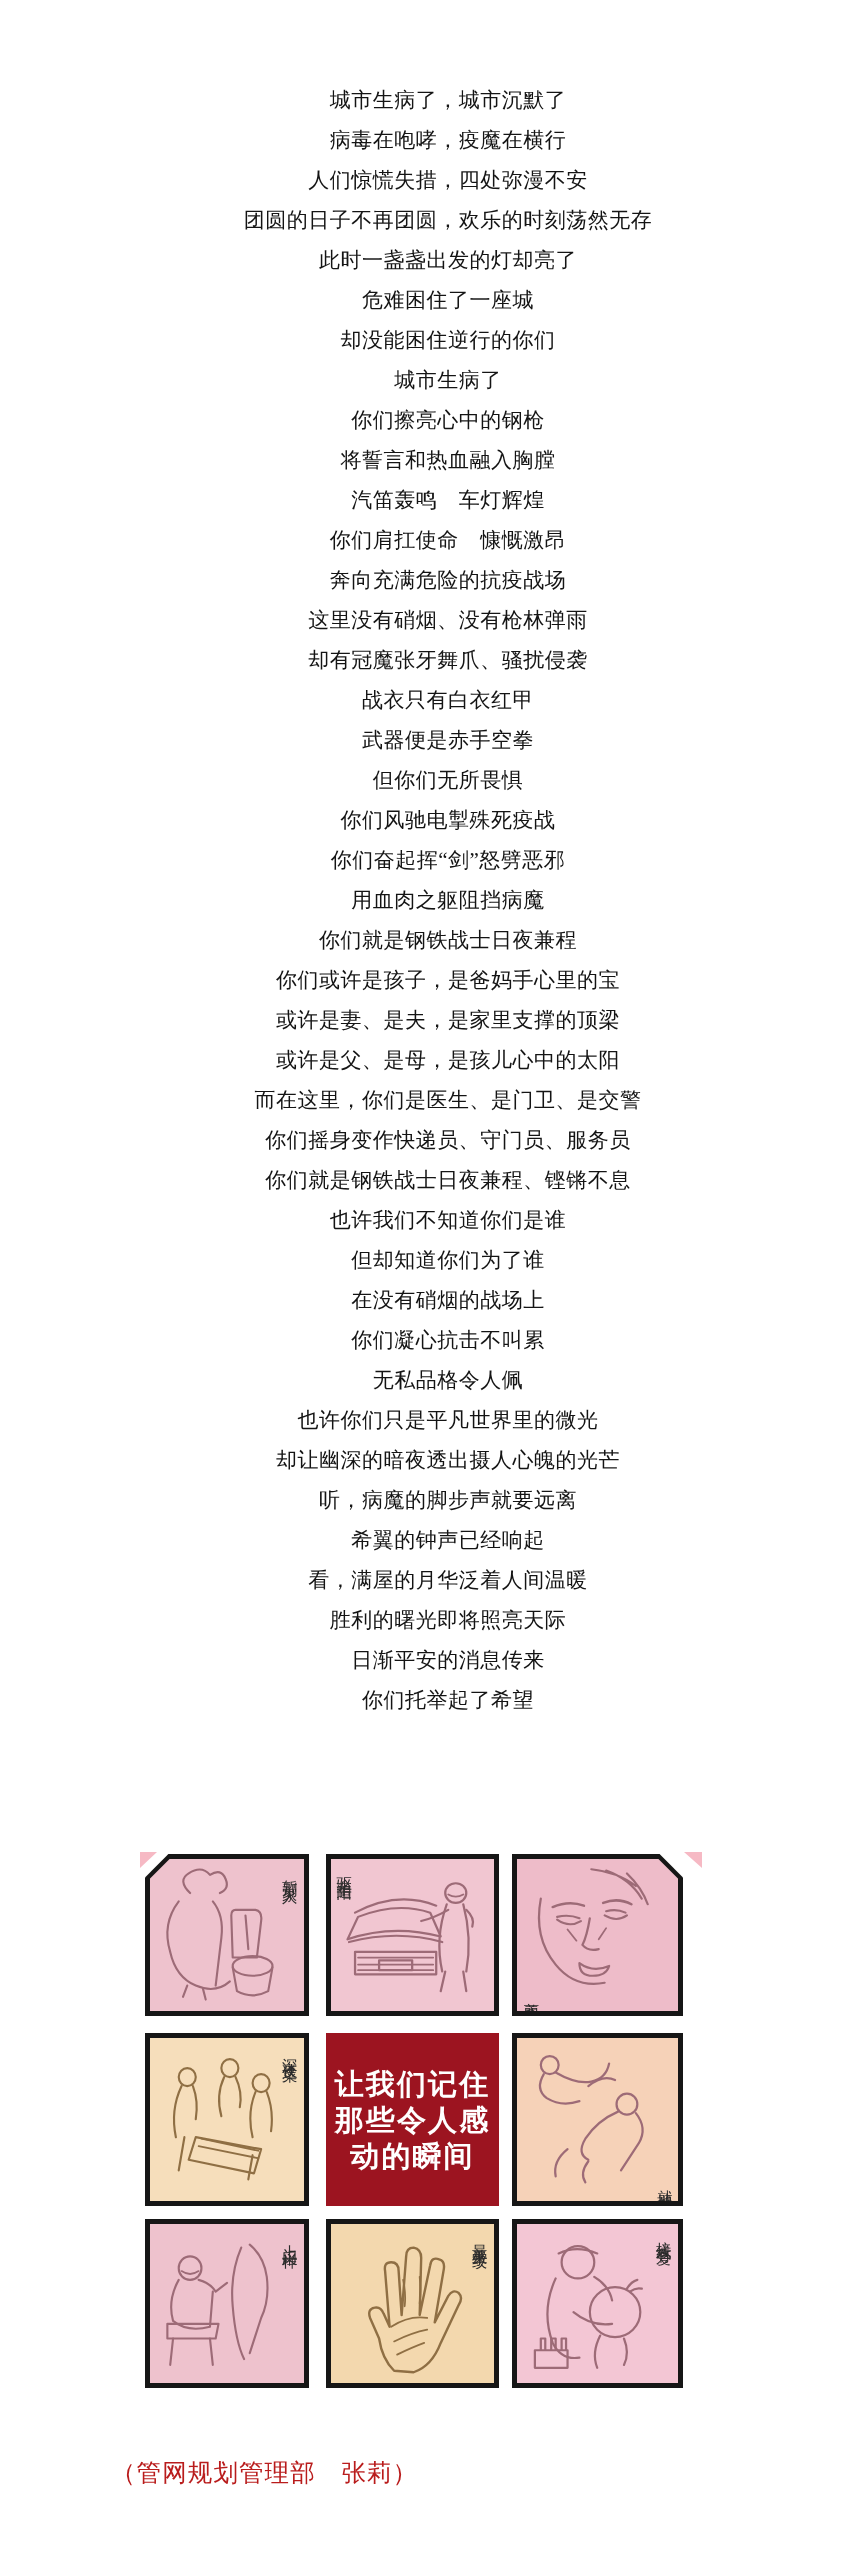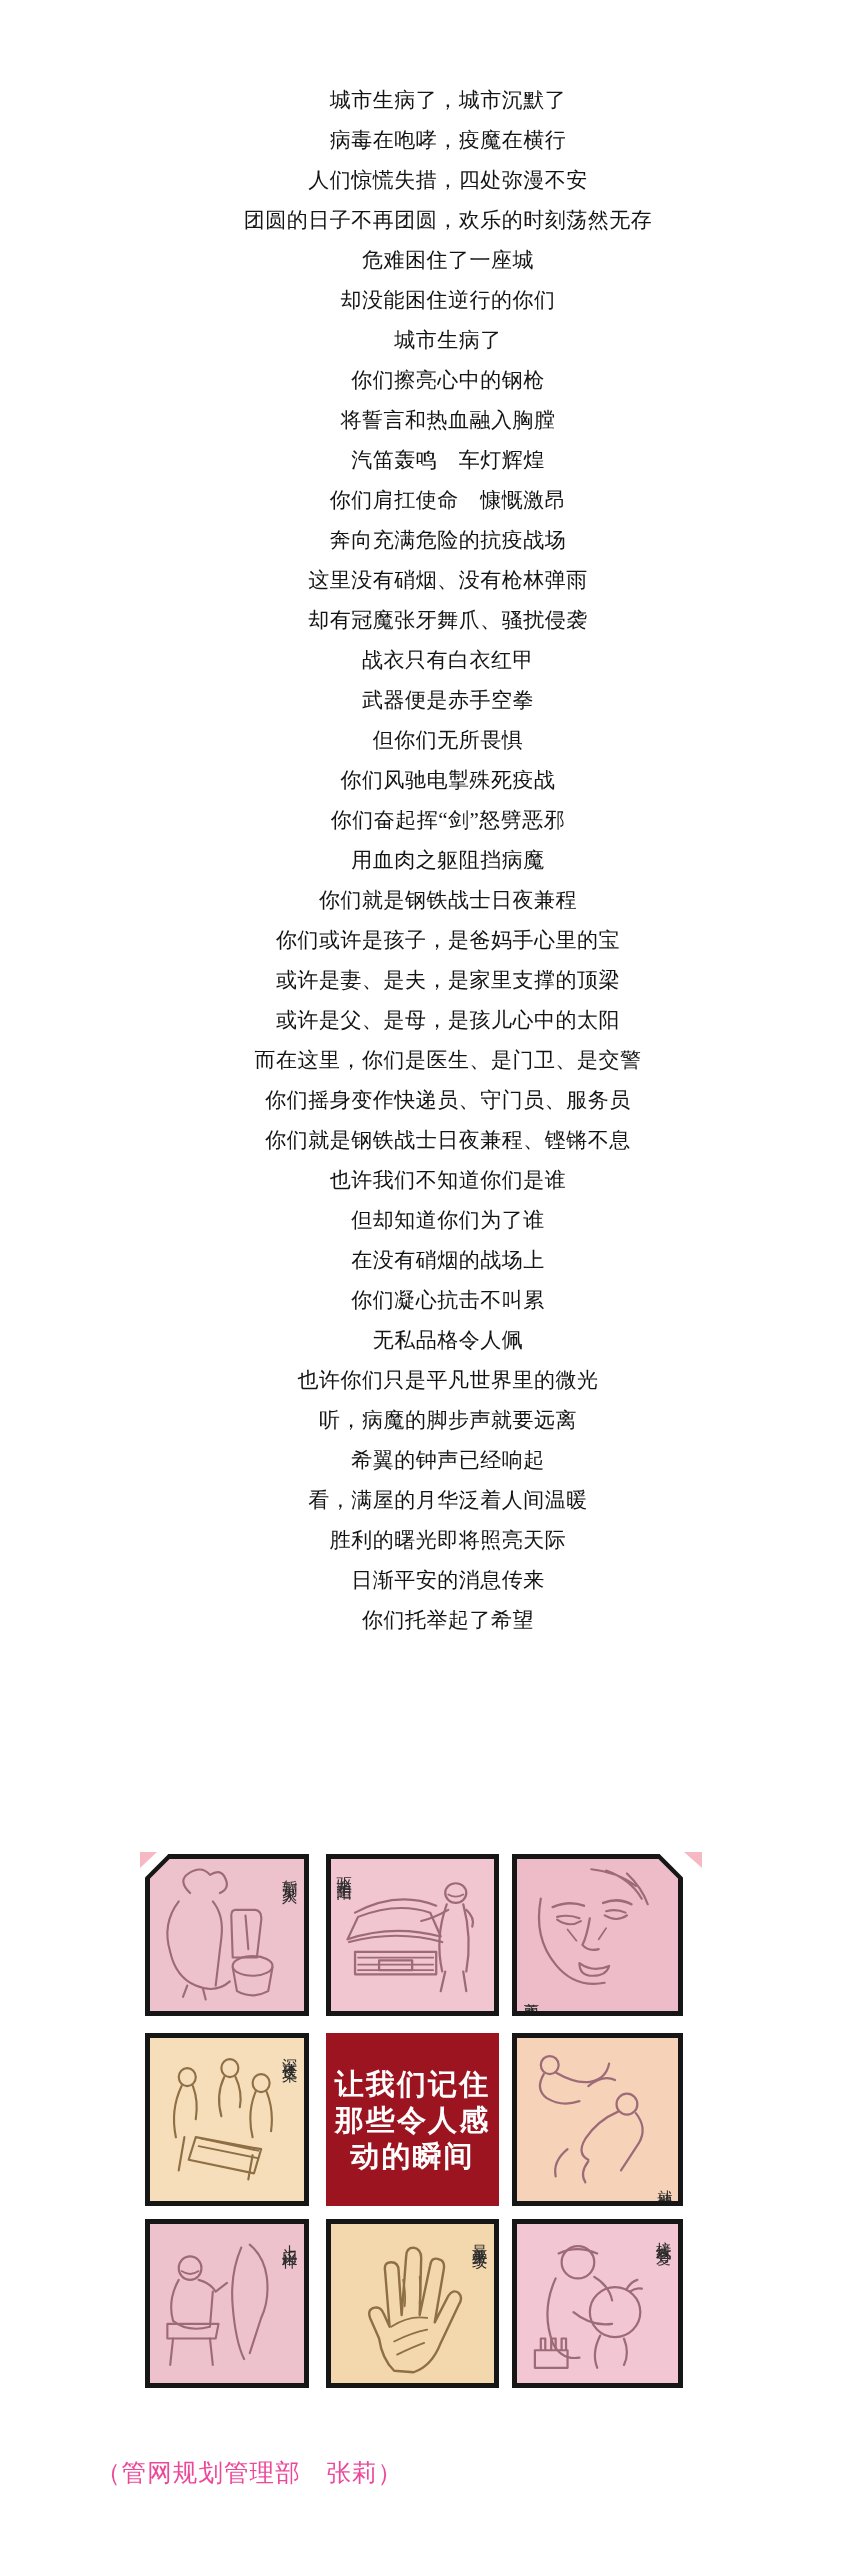--- a/index.html
+++ b/index.html
@@ -29,30 +29,31 @@
   .sketch{position:absolute;inset:4%;width:92%;height:92%;}
   .sketch path,.sketch circle,.sketch rect,.sketch line{fill:none;stroke-linecap:round;stroke-linejoin:round;}
   .pinkstroke{stroke:#9d6b77;}
   .creamstroke{stroke:#8f6f44;}
   .redcell{background:#9c1420;display:flex;flex-direction:column;align-items:center;justify-content:center;}
   .redline{color:#ffffff;font-size:29px;font-weight:bold;line-height:36px;letter-spacing:2.1px;font-family:"Liberation Sans","DejaVu Sans",sans-serif;white-space:nowrap;}
   .tri{position:absolute;background:#f6b9c4;}
   .tri-l{left:140px;top:1852px;width:17px;height:16px;clip-path:polygon(0 0,100% 0,0 100%);}
   .tri-r{left:684px;top:1852px;width:18px;height:16px;clip-path:polygon(0 0,100% 0,100% 100%);}
   
-  .footer{position:absolute;left:96px;top:2456px;font-size:24.5px;letter-spacing:1.1px;color:#ec4899;white-space:nowrap;}
+  .footer{position:absolute;left:111px;top:2456px;font-size:24.5px;letter-spacing:1.1px;color:#b91c1c;white-space:nowrap;}
 </style>
 </head>
 <body>
 
 <div class="poem">
   <div class="pl">城市生病了，城市沉默了</div>
   <div class="pl">病毒在咆哮，疫魔在横行</div>
   <div class="pl">人们惊慌失措，四处弥漫不安</div>
   <div class="pl">团圆的日子不再团圆，欢乐的时刻荡然无存</div>
+  <div class="pl">此时一盏盏出发的灯却亮了</div>
   <div class="pl">危难困住了一座城</div>
   <div class="pl">却没能困住逆行的你们</div>
   <div class="pl">城市生病了</div>
   <div class="pl">你们擦亮心中的钢枪</div>
   <div class="pl">将誓言和热血融入胸膛</div>
   <div class="pl">汽笛轰鸣　车灯辉煌</div>
   <div class="pl">你们肩扛使命　慷慨激昂</div>
   <div class="pl">奔向充满危险的抗疫战场</div>
   <div class="pl">这里没有硝烟、没有枪林弹雨</div>
   <div class="pl">却有冠魔张牙舞爪、骚扰侵袭</div>
@@ -68,20 +69,21 @@
   <div class="pl">或许是父、是母，是孩儿心中的太阳</div>
   <div class="pl">而在这里，你们是医生、是门卫、是交警</div>
   <div class="pl">你们摇身变作快递员、守门员、服务员</div>
   <div class="pl">你们就是钢铁战士日夜兼程、铿锵不息</div>
   <div class="pl">也许我们不知道你们是谁</div>
   <div class="pl">但却知道你们为了谁</div>
   <div class="pl">在没有硝烟的战场上</div>
   <div class="pl">你们凝心抗击不叫累</div>
   <div class="pl">无私品格令人佩</div>
   <div class="pl">也许你们只是平凡世界里的微光</div>
+  <div class="pl">却让幽深的暗夜透出摄人心魄的光芒</div>
   <div class="pl">听，病魔的脚步声就要远离</div>
   <div class="pl">希翼的钟声已经响起</div>
   <div class="pl">看，满屋的月华泛着人间温暖</div>
   <div class="pl">胜利的曙光即将照亮天际</div>
   <div class="pl">日渐平安的消息传来</div>
   <div class="pl">你们托举起了希望</div>
 </div>
 
 <div class="grid">
 

